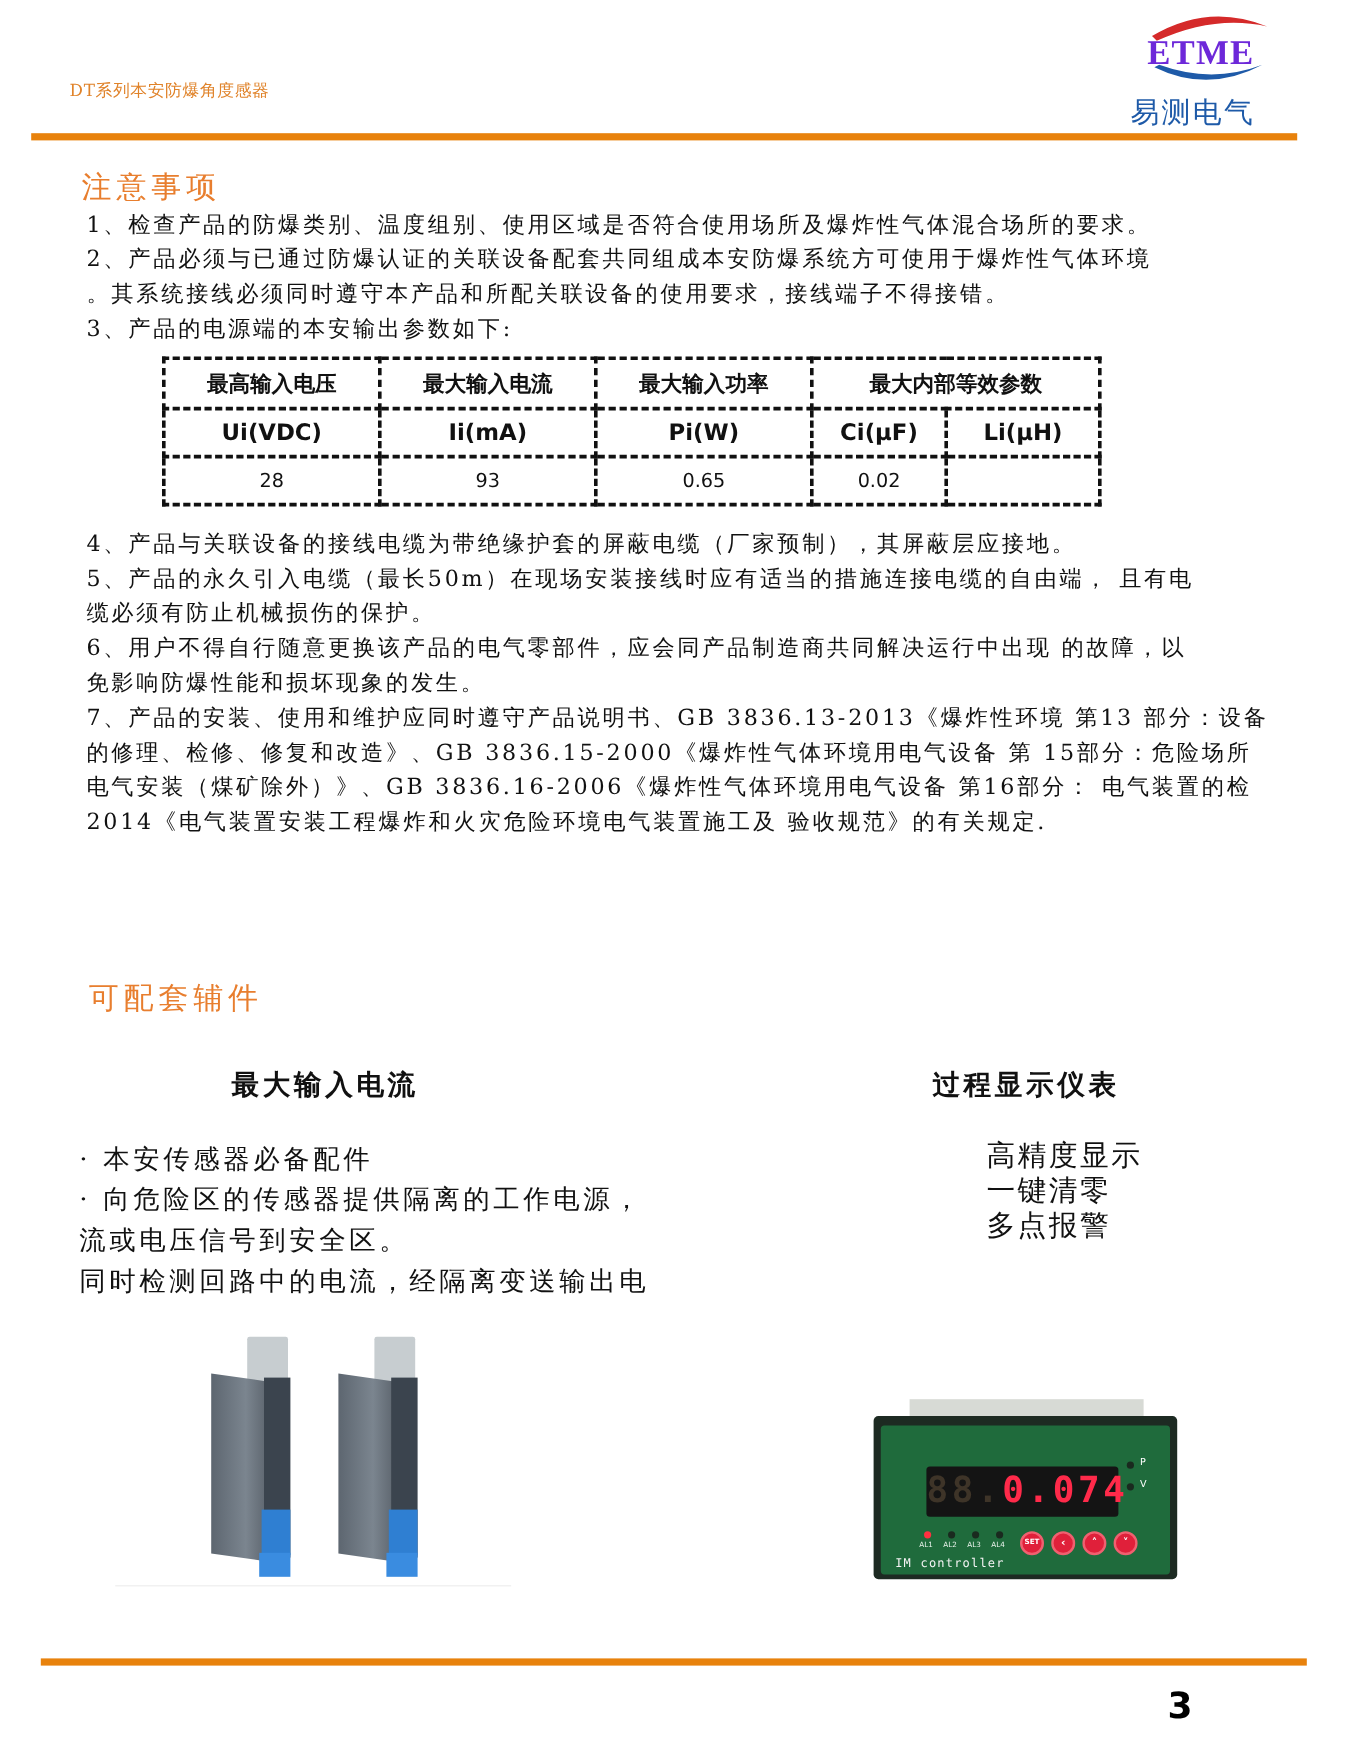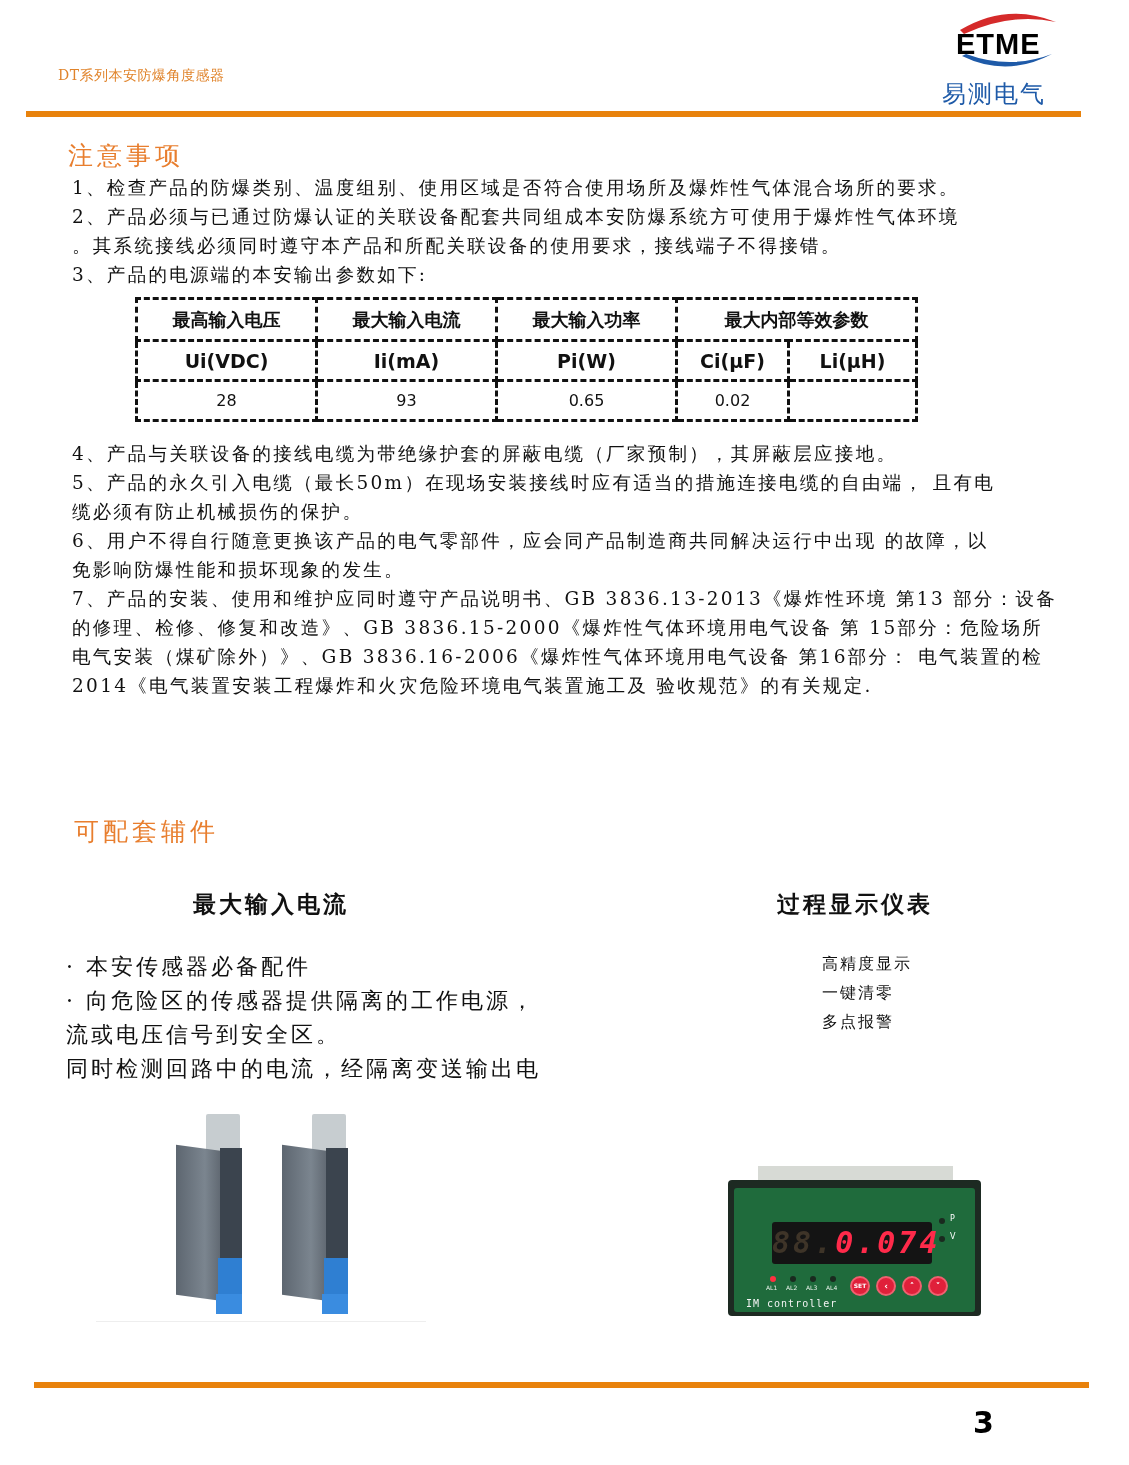--- a/index.html
+++ b/index.html
@@ -2,52 +2,52 @@
 <html><head>
   <meta charset="utf-8">
   <style>
     * { margin: 0; padding: 0; box-sizing: border-box; }
     html, body { width: 1129px; height: 1465px; background: #ffffff; overflow: hidden; }
     body { position: relative; font-family: "DejaVu Serif", "Liberation Serif", serif; color: #111; }
 
     .header-title { position: absolute; left: 58px; top: 67px; font-size: 14px; color: #e0832a; letter-spacing: 0.5px; }
     .logo { position: absolute; left: 938px; top: 6px; width: 135px; height: 100px; }
     .logo-swoosh { position: absolute; left: 14px; top: 4px; width: 110px; height: 60px; }
-    .logo-text { position: absolute; left: 18px; top: 22px; font-family: Liberation Sans, sans-serif; font-weight: bold; font-size: 29px; color: #000000; letter-spacing: 1px; }
+    .logo-text { position: absolute; left: 18px; top: 22px; font-family: Liberation Serif, serif; font-weight: bold; font-size: 29px; color: #6d28d9; letter-spacing: 1px; }
     .logo-cn { position: absolute; left: 4px; top: 72px; font-family: "DejaVu Sans", sans-serif; font-weight: normal; font-size: 24px; color: #1e5aa8; letter-spacing: 2px; white-space: nowrap; }
     .rule-top { position: absolute; left: 26px; top: 111px; width: 1055px; height: 6px; background: #e8820c; }
     .rule-bottom { position: absolute; left: 34px; top: 1382px; width: 1055px; height: 6px; background: #e8820c; }
 
     .section-title { position: absolute; font-size: 25px; color: #e87e2e; letter-spacing: 4px; }
     .para { position: absolute; left: 72px; width: 985px; font-size: 18.5px; line-height: 29px; letter-spacing: 2.3px; white-space: nowrap; }
 
     .param-table { position: absolute; left: 135px; top: 297px; width: 783px; height: 122px; }
     .param-table table { width: 100%; height: 100%; border-collapse: collapse; font-family: "DejaVu Sans", sans-serif; }
     .param-table td { border: 3px dashed #111; text-align: center; vertical-align: middle; }
     .param-table .th { font-weight: bold; font-size: 18px; height: 42px; }
     .param-table .unit { font-weight: bold; font-size: 19px; height: 40px; }
     .param-table .val { font-size: 16px; height: 40px; }
 
     .acc-head { position: absolute; font-weight: bold; font-size: 23px; letter-spacing: 3px; }
     .acc-text { position: absolute; font-size: 22px; line-height: 34px; letter-spacing: 3px; }
-    .acc-list { position: absolute; font-size: 16px; line-height: 29px; letter-spacing: 2px; }
+    .acc-list { position: absolute; font-size: 24px; line-height: 29px; letter-spacing: 2px; }
 
     .barrier-img { position: absolute; left: 96px; top: 1092px; width: 330px; height: 230px; background: #fff; border-bottom: 1px solid #eee; }
     .module { position: absolute; width: 70px; height: 200px; }
     .module .body { position: absolute; left: 0; top: 40px; width: 48px; height: 150px; background: linear-gradient(90deg, #5d6670, #7b858f 60%, #5b636c); transform: skewY(8deg); }
     .module .front { position: absolute; left: 44px; top: 40px; width: 22px; height: 150px; background: #3b444e; }
     .module .blue { position: absolute; left: 42px; top: 150px; width: 24px; height: 38px; background: #2f7fd2; }
     .module .term { position: absolute; left: 30px; top: 6px; width: 34px; height: 40px; background: #c7cdd0; border-radius: 2px; }
     .module .term2 { position: absolute; left: 40px; top: 186px; width: 26px; height: 20px; background: #3a8ce0; }
 
     .meter { position: absolute; left: 728px; top: 1166px; width: 253px; height: 150px; }
     .meter .case { position: absolute; left: 0; top: 14px; width: 253px; height: 136px; background: #1d2a22; border-radius: 4px; }
     .meter .top { position: absolute; left: 30px; top: 0; width: 195px; height: 20px; background: #d7dad5; }
     .meter .face { position: absolute; left: 6px; top: 22px; width: 241px; height: 124px; background: #1f6b3c; border-radius: 3px; }
-    .meter .display { position: absolute; left: 38px; top: 34px; width: 160px; height: 42px; background: #141414; border-radius: 3px; font-family: "DejaVu Sans Mono", monospace; font-size: 30px; font-weight: bold; line-height: 42px; text-align: right; padding-right: 6px; letter-spacing: 3px; font-style: italic; }
+    .meter .display { position: absolute; left: 38px; top: 34px; width: 160px; height: 42px; background: #141414; border-radius: 3px; font-family: "DejaVu Sans Mono", monospace; font-size: 30px; font-weight: bold; line-height: 42px; text-align: right; padding-right: 6px; letter-spacing: 3px; }
     .meter .dim { color: #3e3428; }
     .meter .lit { color: #ff2a4a; }
     .meter .pv { position: absolute; left: 216px; font-family: "DejaVu Sans", sans-serif; font-size: 8px; color: #fff; }
     .meter .led { position: absolute; width: 6px; height: 6px; border-radius: 50%; background: #1a2a1f; }
     .meter .al { position: absolute; top: 96px; font-family: "DejaVu Sans", sans-serif; font-size: 6px; color: #e8f2ea; }
     .meter .btn { position: absolute; top: 88px; width: 20px; height: 20px; border-radius: 50%; background: #e0203a; border: 2px solid #f06070; color: #fff; font-family: "DejaVu Sans", sans-serif; font-size: 9px; font-weight: bold; text-align: center; line-height: 16px; }
     .meter .label { position: absolute; left: 12px; top: 110px; font-family: "DejaVu Sans Mono", monospace; font-size: 10px; color: #f3f3f3; letter-spacing: 1px; }
 
     .page-number { position: absolute; left: 973px; top: 1405px; font-family: "DejaVu Sans", sans-serif; font-weight: bold; font-size: 30px; color: #000; }
   </style>

